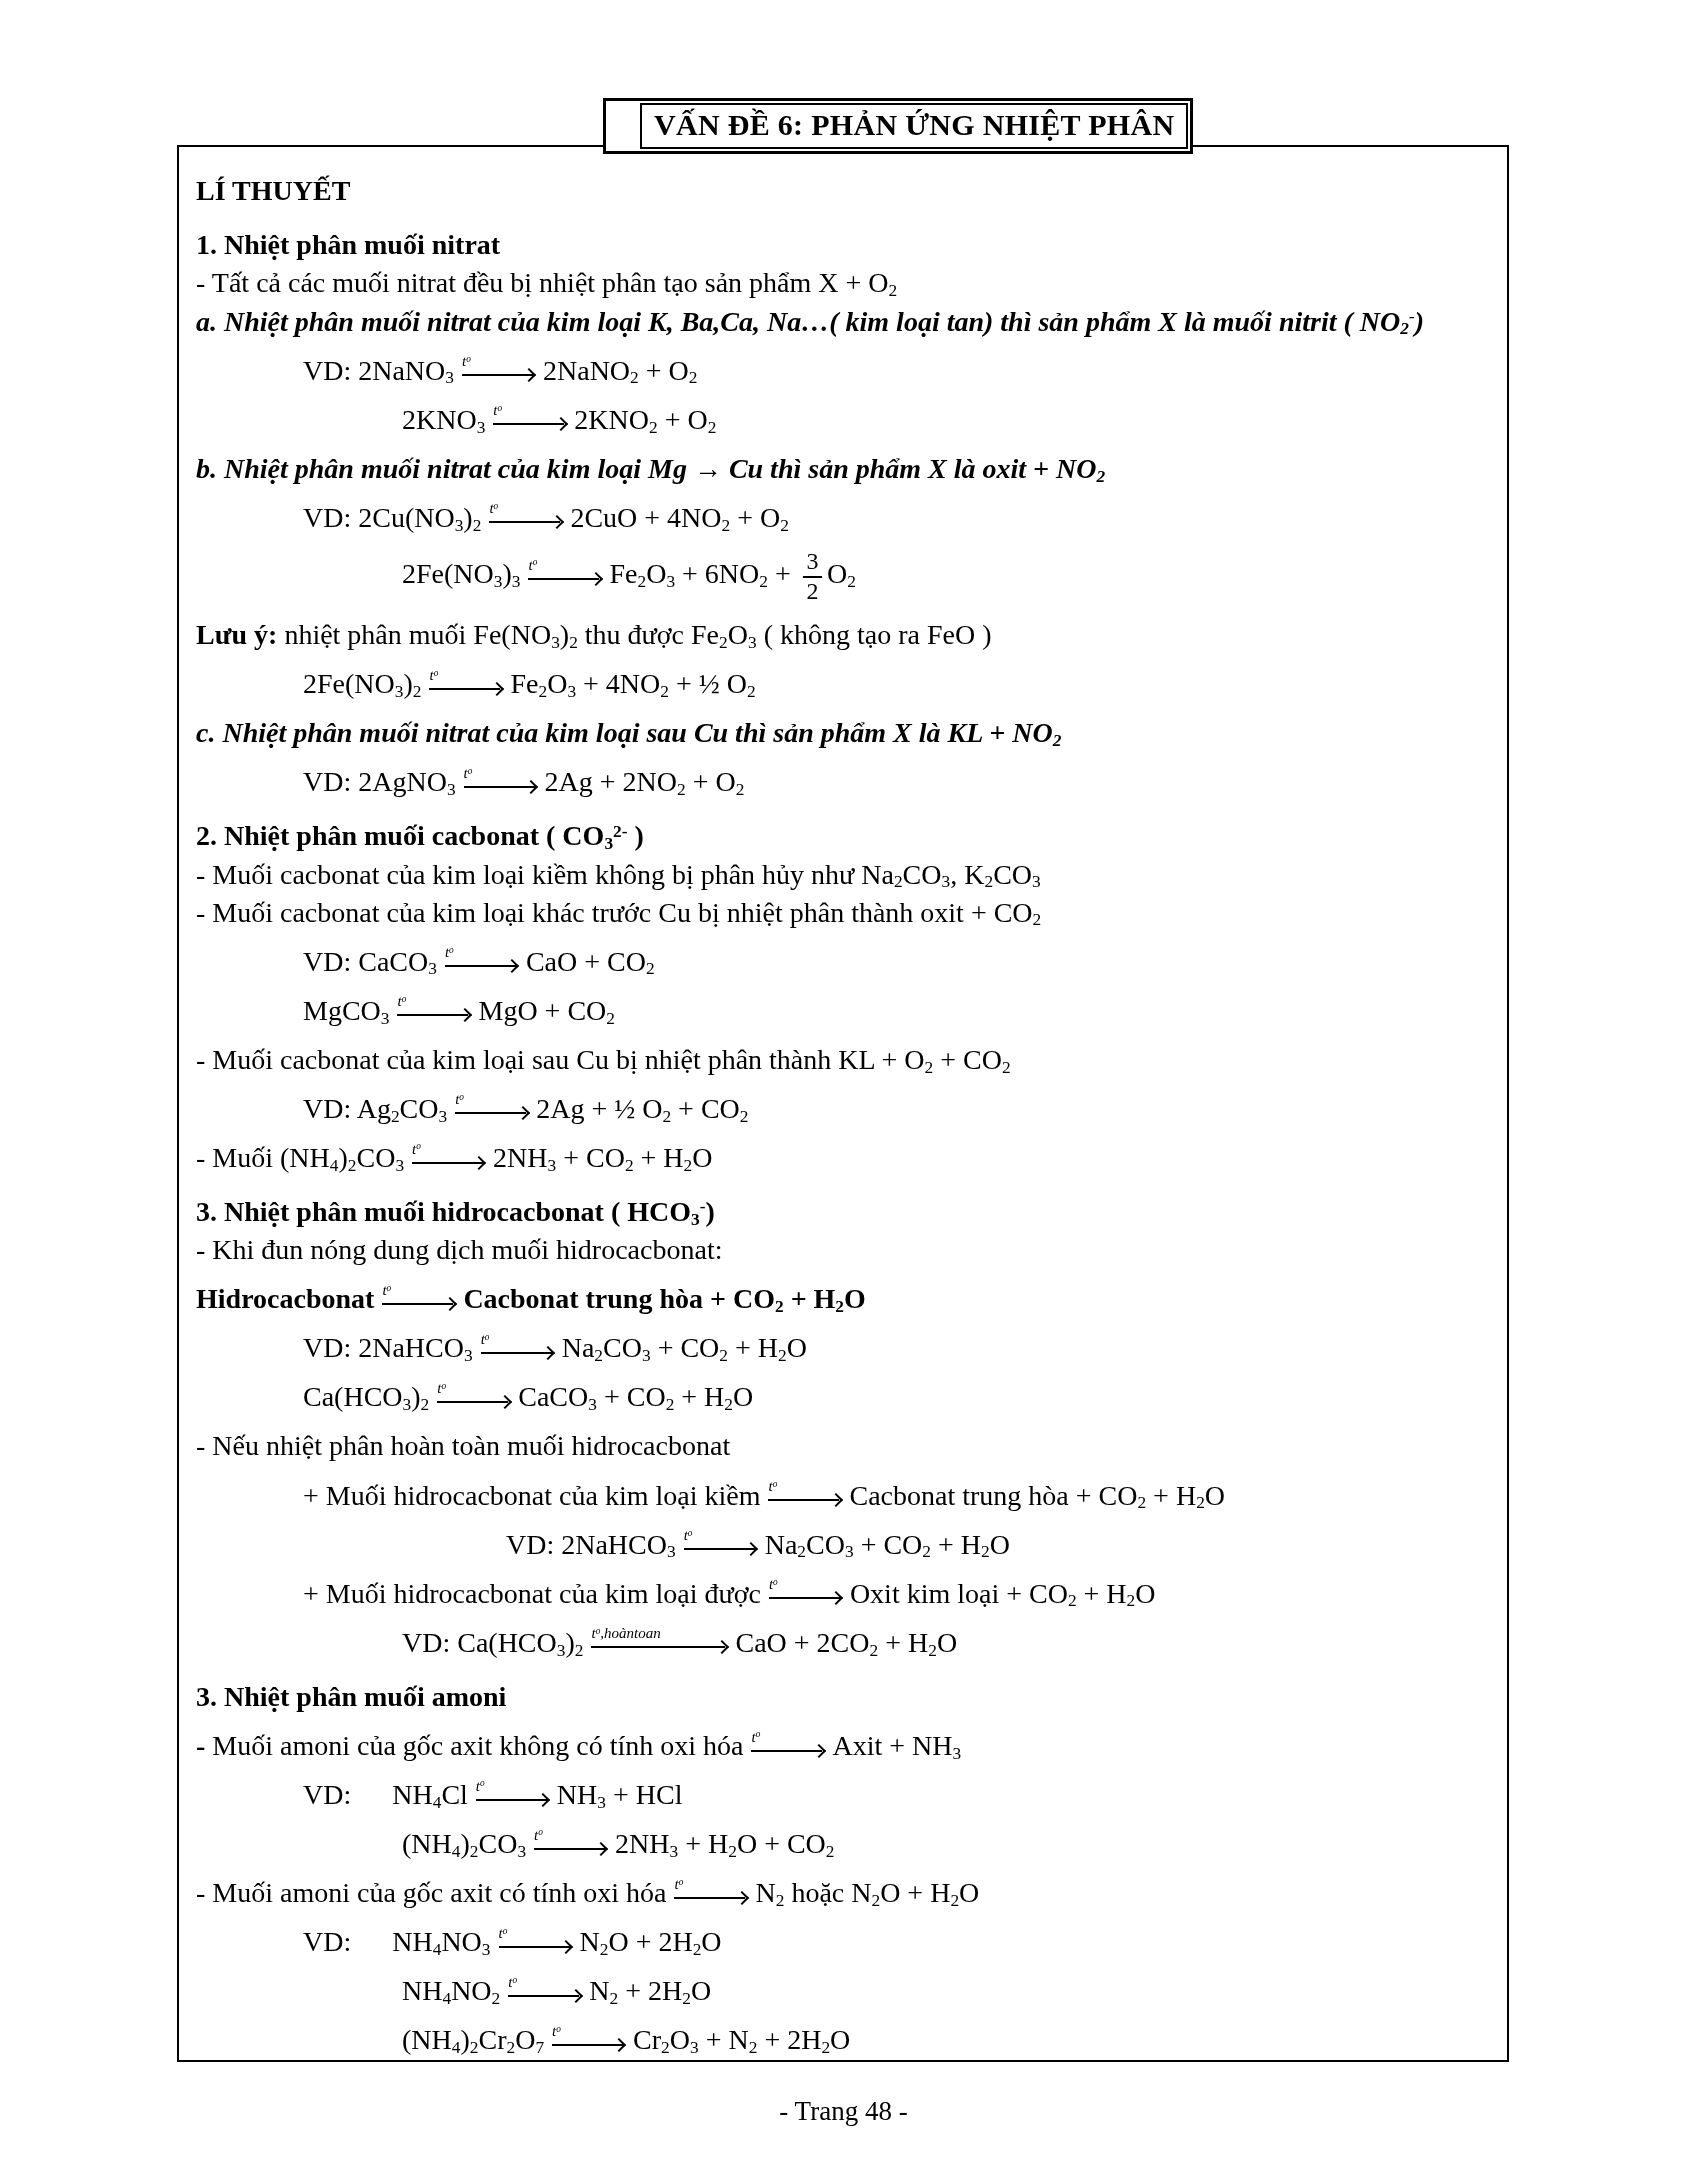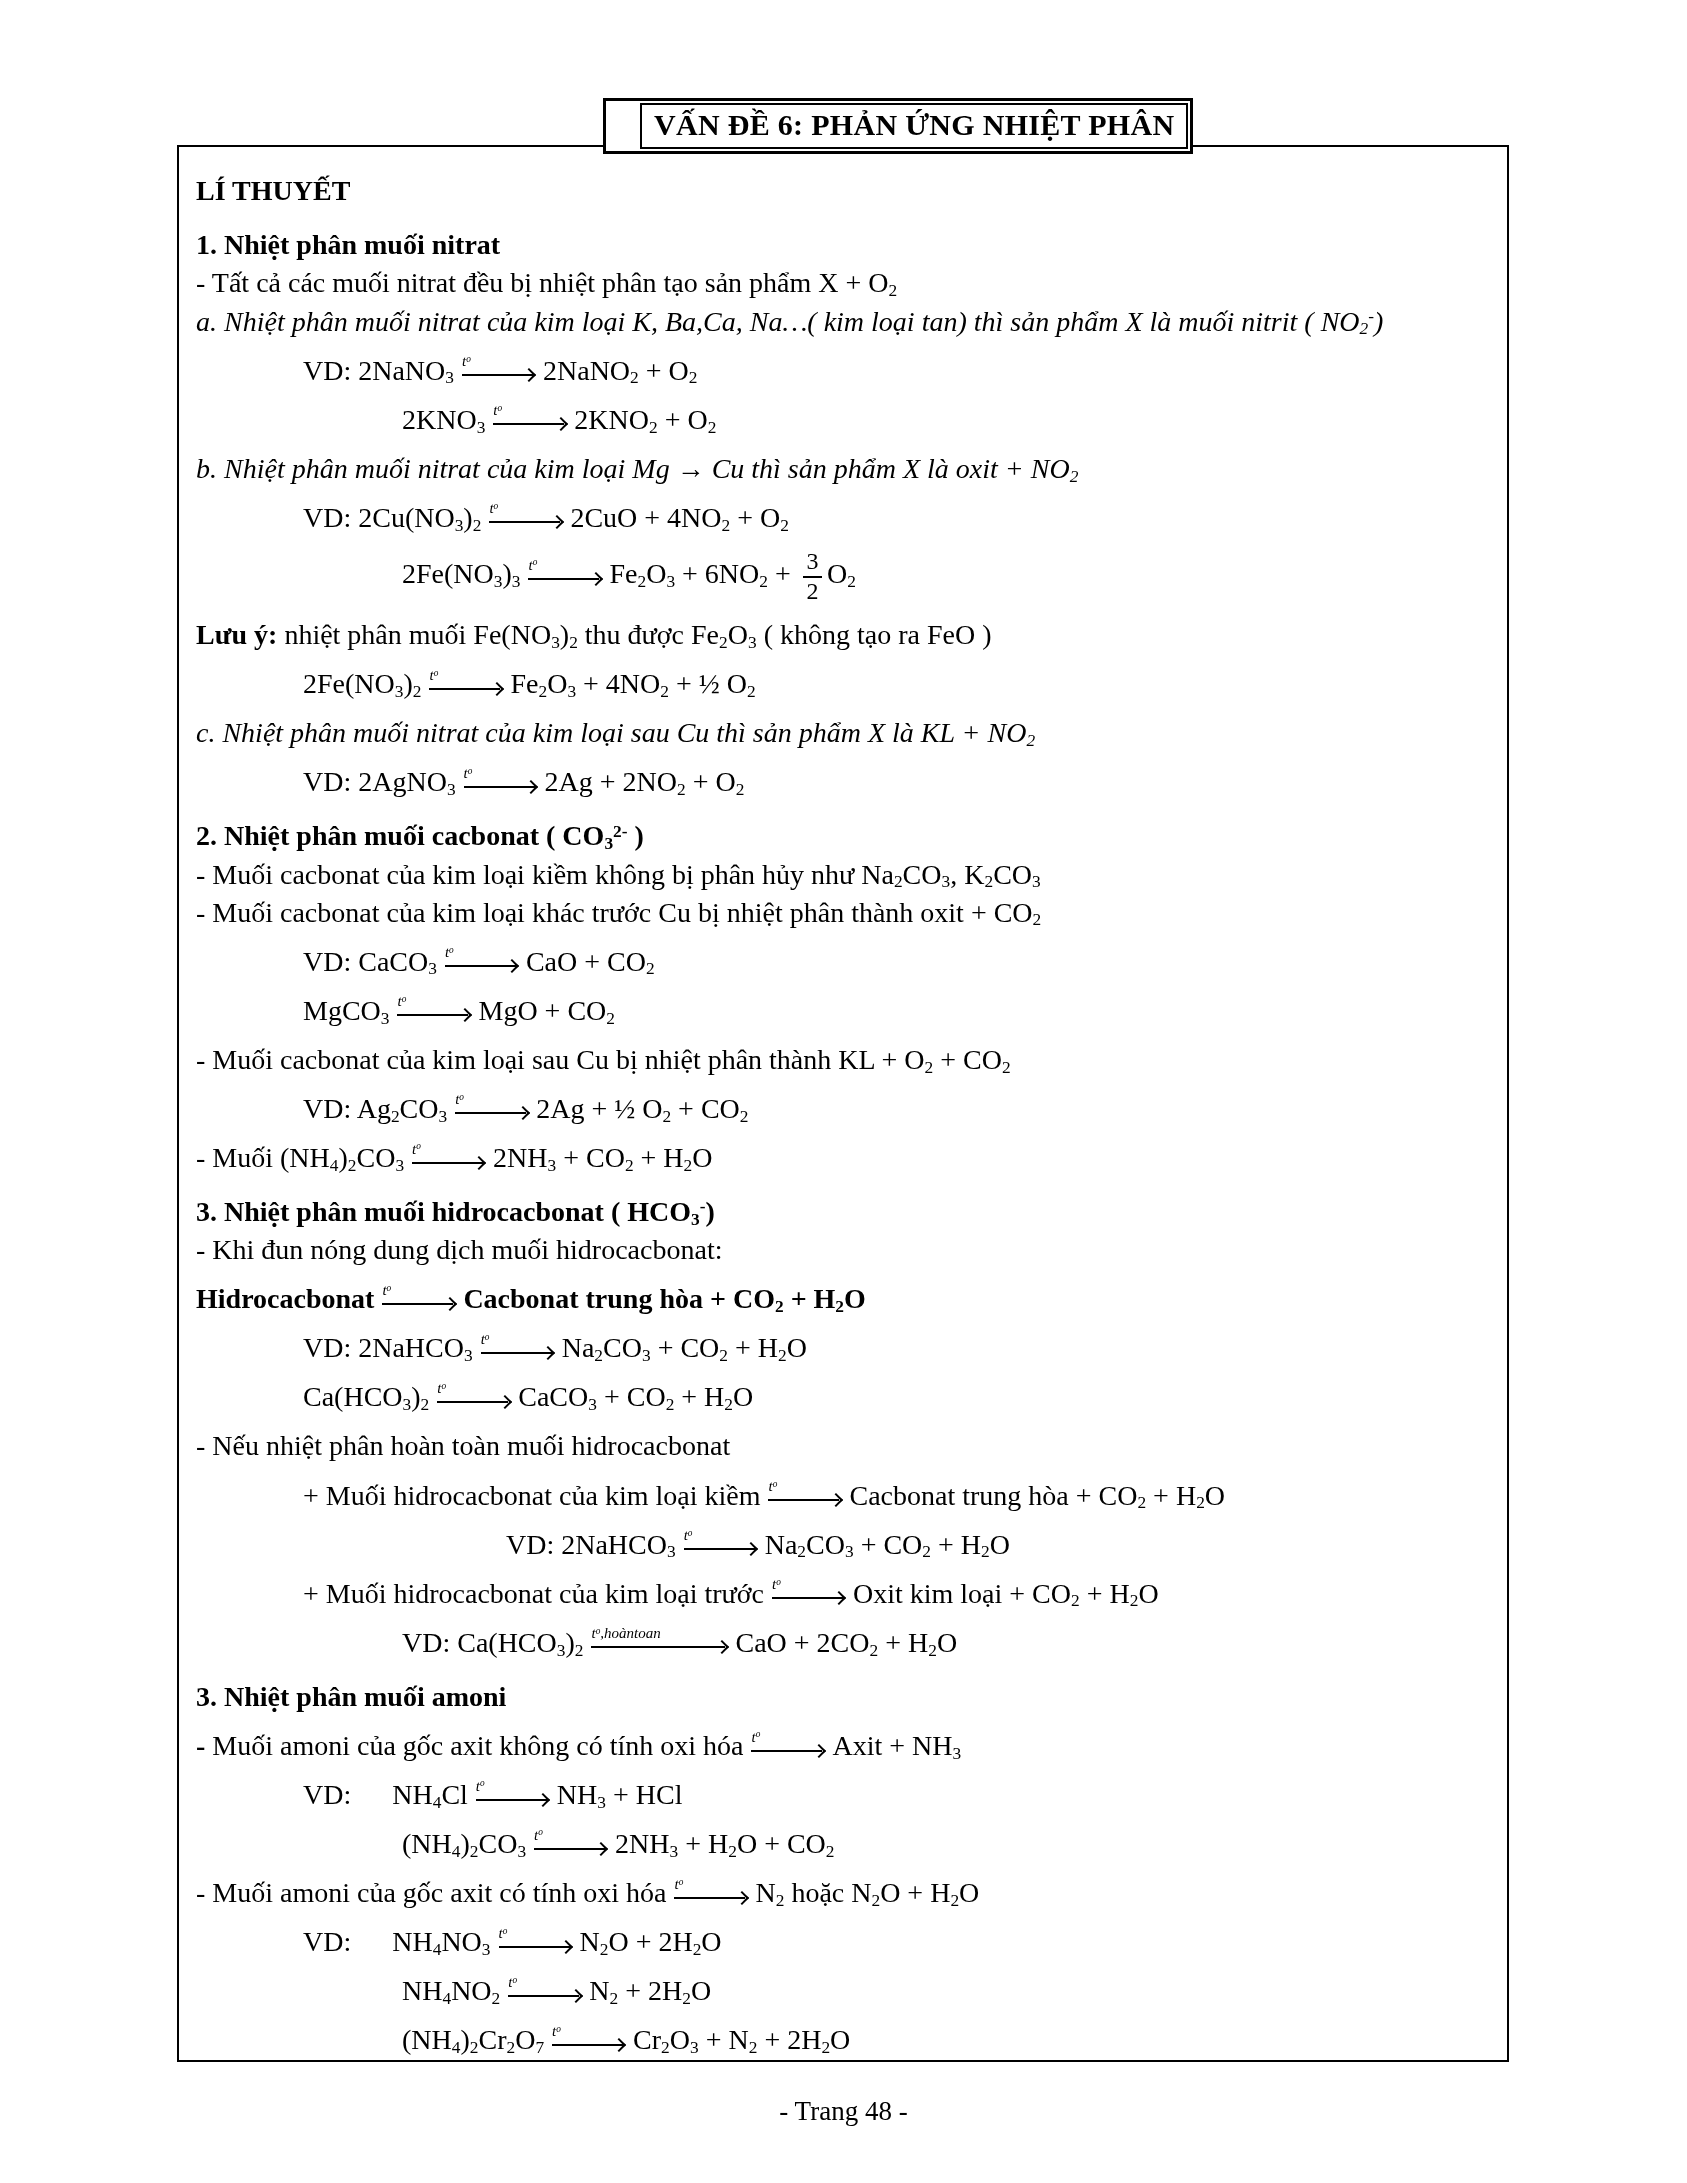--- a/index.html
+++ b/index.html
@@ -20,21 +20,21 @@
     border:2px solid #000; box-sizing:border-box;
     padding:9.3px 17px 0 17px; overflow:hidden;
   }
   .line { font-size:28px; line-height:1.36; }
   .line.eq { margin:11px 0; }
   .ind0 { padding-left:0; }
   .ind1 { padding-left:107px; }
   .ind2 { padding-left:206px; }
   .ind3 { padding-left:310px; }
   .sty-b  { font-weight:bold;margin-top:16px; }
-  .sty-bi { font-weight:normal; font-style:italic; }
+  .sty-bi { font-weight:bold; font-style:italic; }
   .seg-b  { font-weight:bold; font-style:normal; }
   sub { font-size:0.62em; line-height:0; position:relative; bottom:-0.22em; vertical-align:baseline; }
   sup { font-size:0.62em; line-height:0; position:relative; top:-0.5em; vertical-align:baseline; }
   
   .rxn {
     display:inline-block; position:relative;
     height:28px; vertical-align:-4.6px; margin:0 8px; min-width:73px;
   }
   .rxn-lbl {
     position:absolute; left:0; right:0; bottom:15px; text-align:left;
@@ -92,21 +92,21 @@
         <div class="line ind1 sty-n eq"><span>VD: Ag</span><sub>2</sub><span>CO</span><sub>3</sub><span class="rxn" style="width: 73px;"><span class="rxn-lbl">t<sup>o</sup></span><span class="rxn-line"></span><span class="rxn-head"></span></span><span>2Ag + ½ O</span><sub>2</sub><span> + CO</span><sub>2</sub></div>
         <div class="line ind0 sty-n eq"><span>- Muối (NH</span><sub>4</sub><span>)</span><sub>2</sub><span>CO</span><sub>3</sub><span class="rxn" style="width: 73px;"><span class="rxn-lbl">t<sup>o</sup></span><span class="rxn-line"></span><span class="rxn-head"></span></span><span>2NH</span><sub>3</sub><span> + CO</span><sub>2</sub><span> + H</span><sub>2</sub><span>O</span></div>
         <div class="line ind0 sty-b"><span>3. Nhiệt phân muối hidrocacbonat ( HCO</span><sub>3</sub><sup>-</sup><span>)</span></div>
         <div class="line ind0 sty-n"><span>- Khi đun nóng dung dịch muối hidrocacbonat:</span></div>
         <div class="line ind0 sty-b eq"><span>Hidrocacbonat</span><span class="rxn" style="width: 73px;"><span class="rxn-lbl">t<sup>o</sup></span><span class="rxn-line"></span><span class="rxn-head"></span></span><span>Cacbonat trung hòa + CO</span><sub>2</sub><span> + H</span><sub>2</sub><span>O</span></div>
         <div class="line ind1 sty-n eq"><span>VD: 2NaHCO</span><sub>3</sub><span class="rxn" style="width: 73px;"><span class="rxn-lbl">t<sup>o</sup></span><span class="rxn-line"></span><span class="rxn-head"></span></span><span>Na</span><sub>2</sub><span>CO</span><sub>3</sub><span> + CO</span><sub>2</sub><span>  + H</span><sub>2</sub><span>O</span></div>
         <div class="line ind1 sty-n eq"><span>Ca(HCO</span><sub>3</sub><span>)</span><sub>2</sub><span class="rxn" style="width: 73px;"><span class="rxn-lbl">t<sup>o</sup></span><span class="rxn-line"></span><span class="rxn-head"></span></span><span>CaCO</span><sub>3</sub><span> + CO</span><sub>2</sub><span> + H</span><sub>2</sub><span>O</span></div>
         <div class="line ind0 sty-n"><span>- Nếu nhiệt phân hoàn toàn muối hidrocacbonat</span></div>
         <div class="line ind1 sty-n eq"><span>+ Muối hidrocacbonat của kim loại kiềm</span><span class="rxn" style="width: 73px;"><span class="rxn-lbl">t<sup>o</sup></span><span class="rxn-line"></span><span class="rxn-head"></span></span><span>Cacbonat trung hòa + CO</span><sub>2</sub><span> + H</span><sub>2</sub><span>O</span></div>
         <div class="line ind3 sty-n eq"><span>VD: 2NaHCO</span><sub>3</sub><span class="rxn" style="width: 73px;"><span class="rxn-lbl">t<sup>o</sup></span><span class="rxn-line"></span><span class="rxn-head"></span></span><span>Na</span><sub>2</sub><span>CO</span><sub>3</sub><span> + CO</span><sub>2</sub><span>  + H</span><sub>2</sub><span>O</span></div>
-        <div class="line ind1 sty-n eq"><span>+ Muối hidrocacbonat của kim loại trước</span><span class="rxn" style="width: 73px;"><span class="rxn-lbl">t<sup>o</sup></span><span class="rxn-line"></span><span class="rxn-head"></span></span><span>Oxit kim loại + CO</span><sub>2</sub><span> + H</span><sub>2</sub><span>O</span></div>
+        <div class="line ind1 sty-n eq"><span>+ Muối hidrocacbonat của kim loại được</span><span class="rxn" style="width: 73px;"><span class="rxn-lbl">t<sup>o</sup></span><span class="rxn-line"></span><span class="rxn-head"></span></span><span>Oxit kim loại + CO</span><sub>2</sub><span> + H</span><sub>2</sub><span>O</span></div>
         <div class="line ind2 sty-n eq"><span>VD: Ca(HCO</span><sub>3</sub><span>)</span><sub>2</sub><span class="rxn" style="width: 136px;"><span class="rxn-lbl">t<sup>o</sup>,hoàntoan</span><span class="rxn-line"></span><span class="rxn-head"></span></span><span>CaO + 2CO</span><sub>2</sub><span> + H</span><sub>2</sub><span>O</span></div>
         <div class="line ind0 sty-b"><span>3. Nhiệt phân muối amoni</span></div>
         <div class="line ind0 sty-n eq"><span class="seg-b">- </span><span>Muối amoni của gốc axit không có tính oxi hóa</span><span class="rxn" style="width: 73px;"><span class="rxn-lbl">t<sup>o</sup></span><span class="rxn-line"></span><span class="rxn-head"></span></span><span>Axit + NH</span><sub>3</sub></div>
         <div class="line ind1 sty-n eq"><span>VD:</span><span style="display: inline-block; width: 41px;"></span><span>NH</span><sub>4</sub><span>Cl</span><span class="rxn" style="width: 73px;"><span class="rxn-lbl">t<sup>o</sup></span><span class="rxn-line"></span><span class="rxn-head"></span></span><span>NH</span><sub>3</sub><span> + HCl</span></div>
         <div class="line ind2 sty-n eq"><span>(NH</span><sub>4</sub><span>)</span><sub>2</sub><span>CO</span><sub>3</sub><span class="rxn" style="width: 73px;"><span class="rxn-lbl">t<sup>o</sup></span><span class="rxn-line"></span><span class="rxn-head"></span></span><span>2NH</span><sub>3</sub><span> + H</span><sub>2</sub><span>O + CO</span><sub>2</sub></div>
         <div class="line ind0 sty-n eq"><span>- Muối amoni của gốc axit có tính oxi hóa</span><span class="rxn" style="width: 73px;"><span class="rxn-lbl">t<sup>o</sup></span><span class="rxn-line"></span><span class="rxn-head"></span></span><span>N</span><sub>2</sub><span> hoặc N</span><sub>2</sub><span>O  + H</span><sub>2</sub><span>O</span></div>
         <div class="line ind1 sty-n eq"><span>VD:</span><span style="display: inline-block; width: 41px;"></span><span>NH</span><sub>4</sub><span>NO</span><sub>3</sub><span class="rxn" style="width: 73px;"><span class="rxn-lbl">t<sup>o</sup></span><span class="rxn-line"></span><span class="rxn-head"></span></span><span>N</span><sub>2</sub><span>O + 2H</span><sub>2</sub><span>O</span></div>
         <div class="line ind2 sty-n eq"><span>NH</span><sub>4</sub><span>NO</span><sub>2</sub><span class="rxn" style="width: 73px;"><span class="rxn-lbl">t<sup>o</sup></span><span class="rxn-line"></span><span class="rxn-head"></span></span><span>N</span><sub>2</sub><span> + 2H</span><sub>2</sub><span>O</span></div>
         <div class="line ind2 sty-n eq"><span>(NH</span><sub>4</sub><span>)</span><sub>2</sub><span>Cr</span><sub>2</sub><span>O</span><sub>7</sub><span class="rxn" style="width: 73px;"><span class="rxn-lbl">t<sup>o</sup></span><span class="rxn-line"></span><span class="rxn-head"></span></span><span>Cr</span><sub>2</sub><span>O</span><sub>3</sub><span> + N</span><sub>2</sub><span> + 2H</span><sub>2</sub><span>O</span></div>
       </div>

